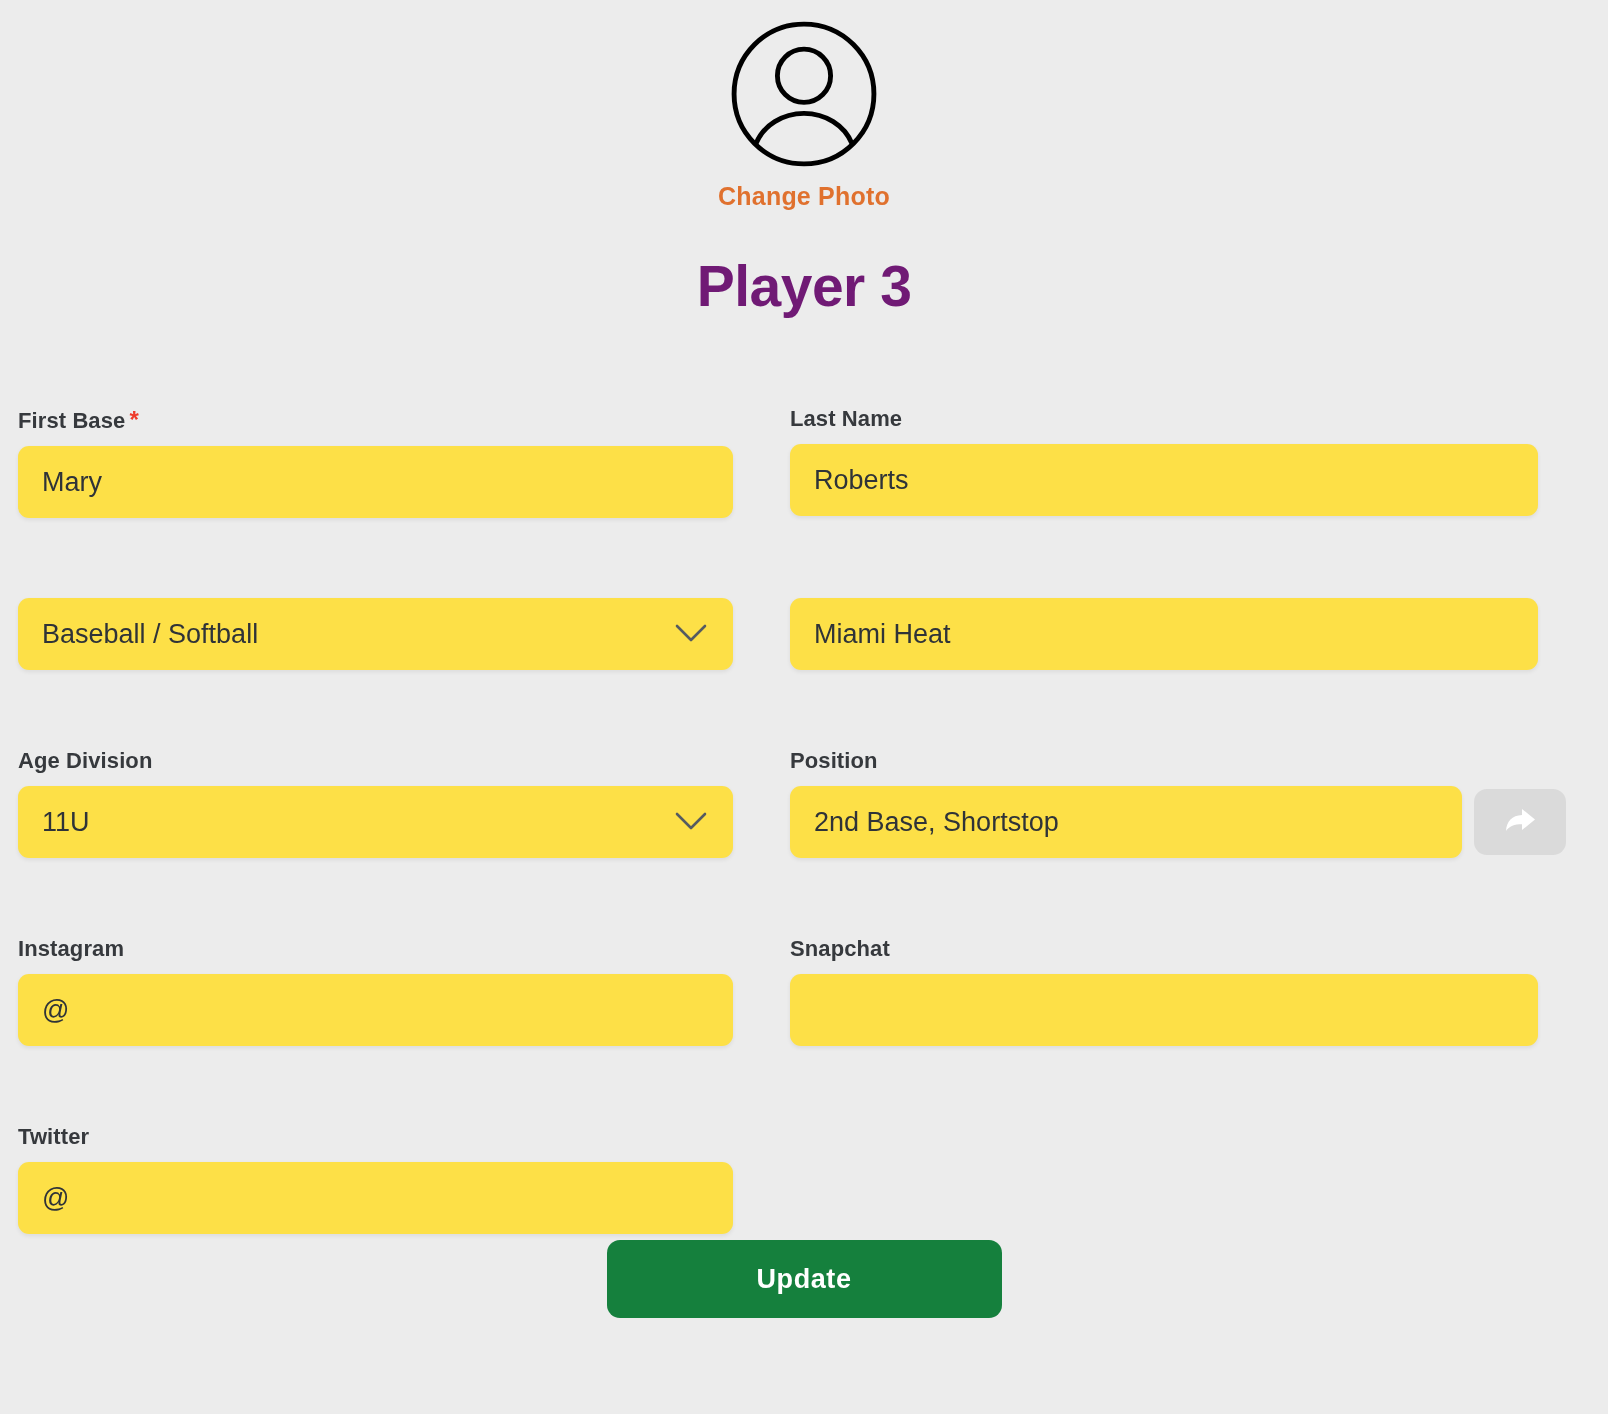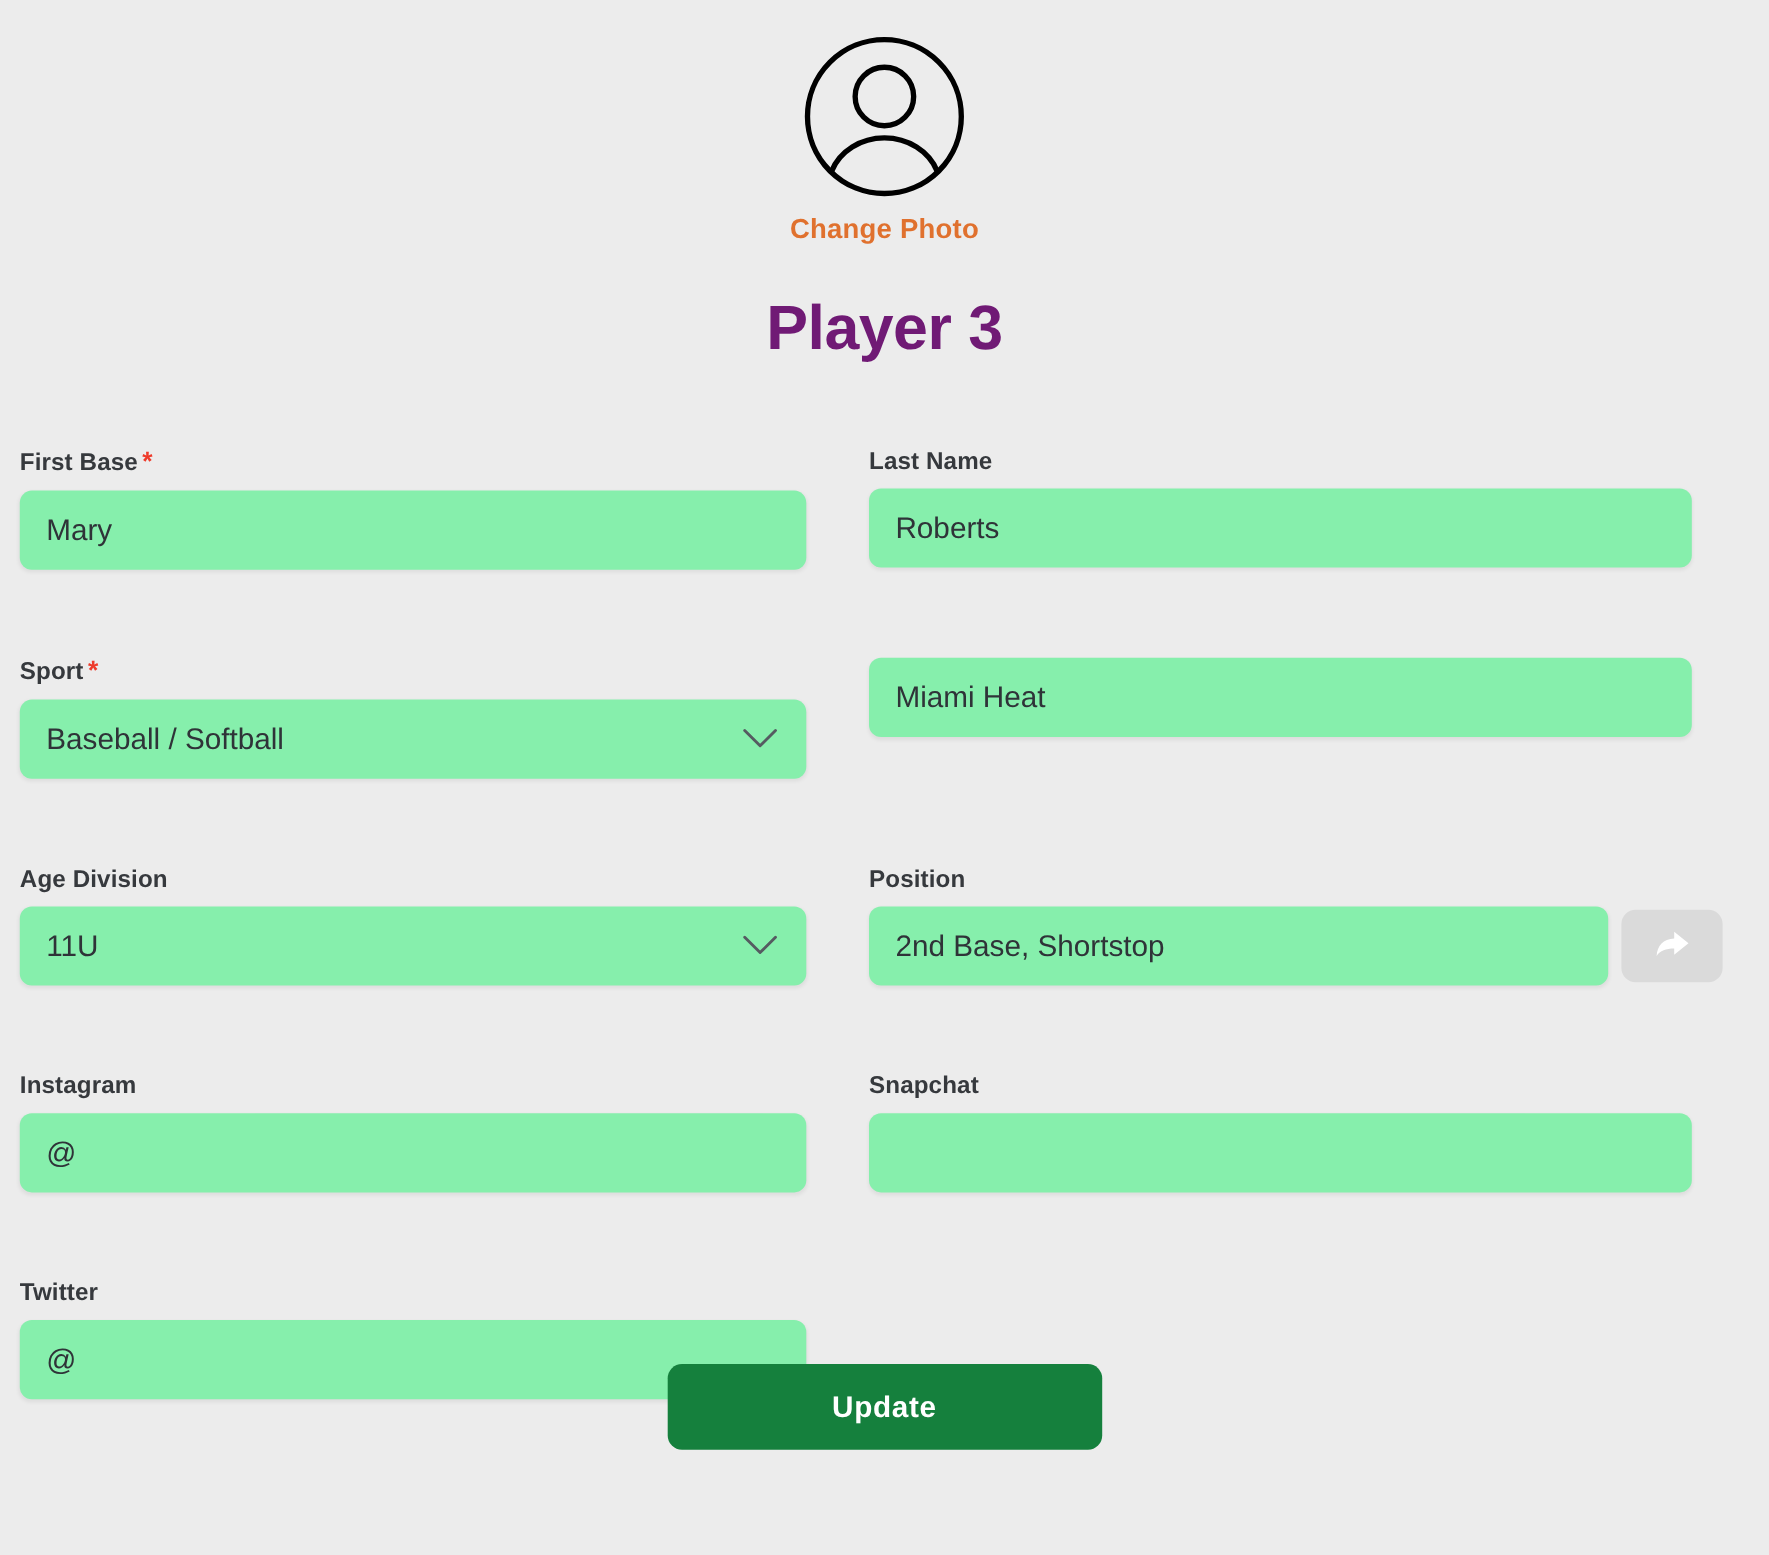--- a/index.html
+++ b/index.html
@@ -14,21 +14,21 @@
     font-family: "Liberation Sans", "DejaVu Sans", sans-serif;
     color: #3c4043;
     overflow: hidden;
     position: relative;
   }
 
   
   .avatar-block {
     width: 100%;
     text-align: center;
-    padding-top: 30px;
+    padding-top: 18px;
   }
   .avatar-icon {
     display: block;
     margin: 0 auto;
   }
   .change-photo {
     display: inline-block;
     margin-top: 12px;
     font-size: 25px;
     font-weight: bold;
@@ -82,21 +82,21 @@
 
   .control {
     position: relative;
     display: flex;
     align-items: center;
   }
   .text-input,
   .select-input {
     width: 715px;
     height: 72px;
-    background: #86efac;
+    background: #fde047;
     border: none;
     border-radius: 11px;
     box-shadow: 0 2px 4px rgba(0,0,0,0.07);
     padding: 0 24px;
     font-family: "Liberation Sans", "DejaVu Sans", sans-serif;
     font-size: 27px;
     color: #2f3338;
     outline: none;
     display: flex;
     align-items: center;
@@ -219,23 +219,20 @@
       <label class="field-label">Last Name</label>
       <div class="control">
         <div class="text-input">Roberts</div>
       </div>
     </div>
 
     <div class="row-gap"></div>
     <div class="row-gap"></div>
 
     <div class="field left-col">
-      <label class="field-label">
-        <span>Sport</span><span class="req-star">*</span>
-      </label>
       <div class="control">
         <div class="select-input">
           <span class="select-value">Baseball / Softball</span>
           <span class="chevron">
             <svg width="32" height="19" viewBox="0 0 32 19" aria-hidden="true">
               <path d="M2 2 L16 16 L30 2" fill="none" stroke="#555b61" stroke-width="2.6" stroke-linecap="round" stroke-linejoin="round"></path>
             </svg>
           </span>
         </div>
       </div>

